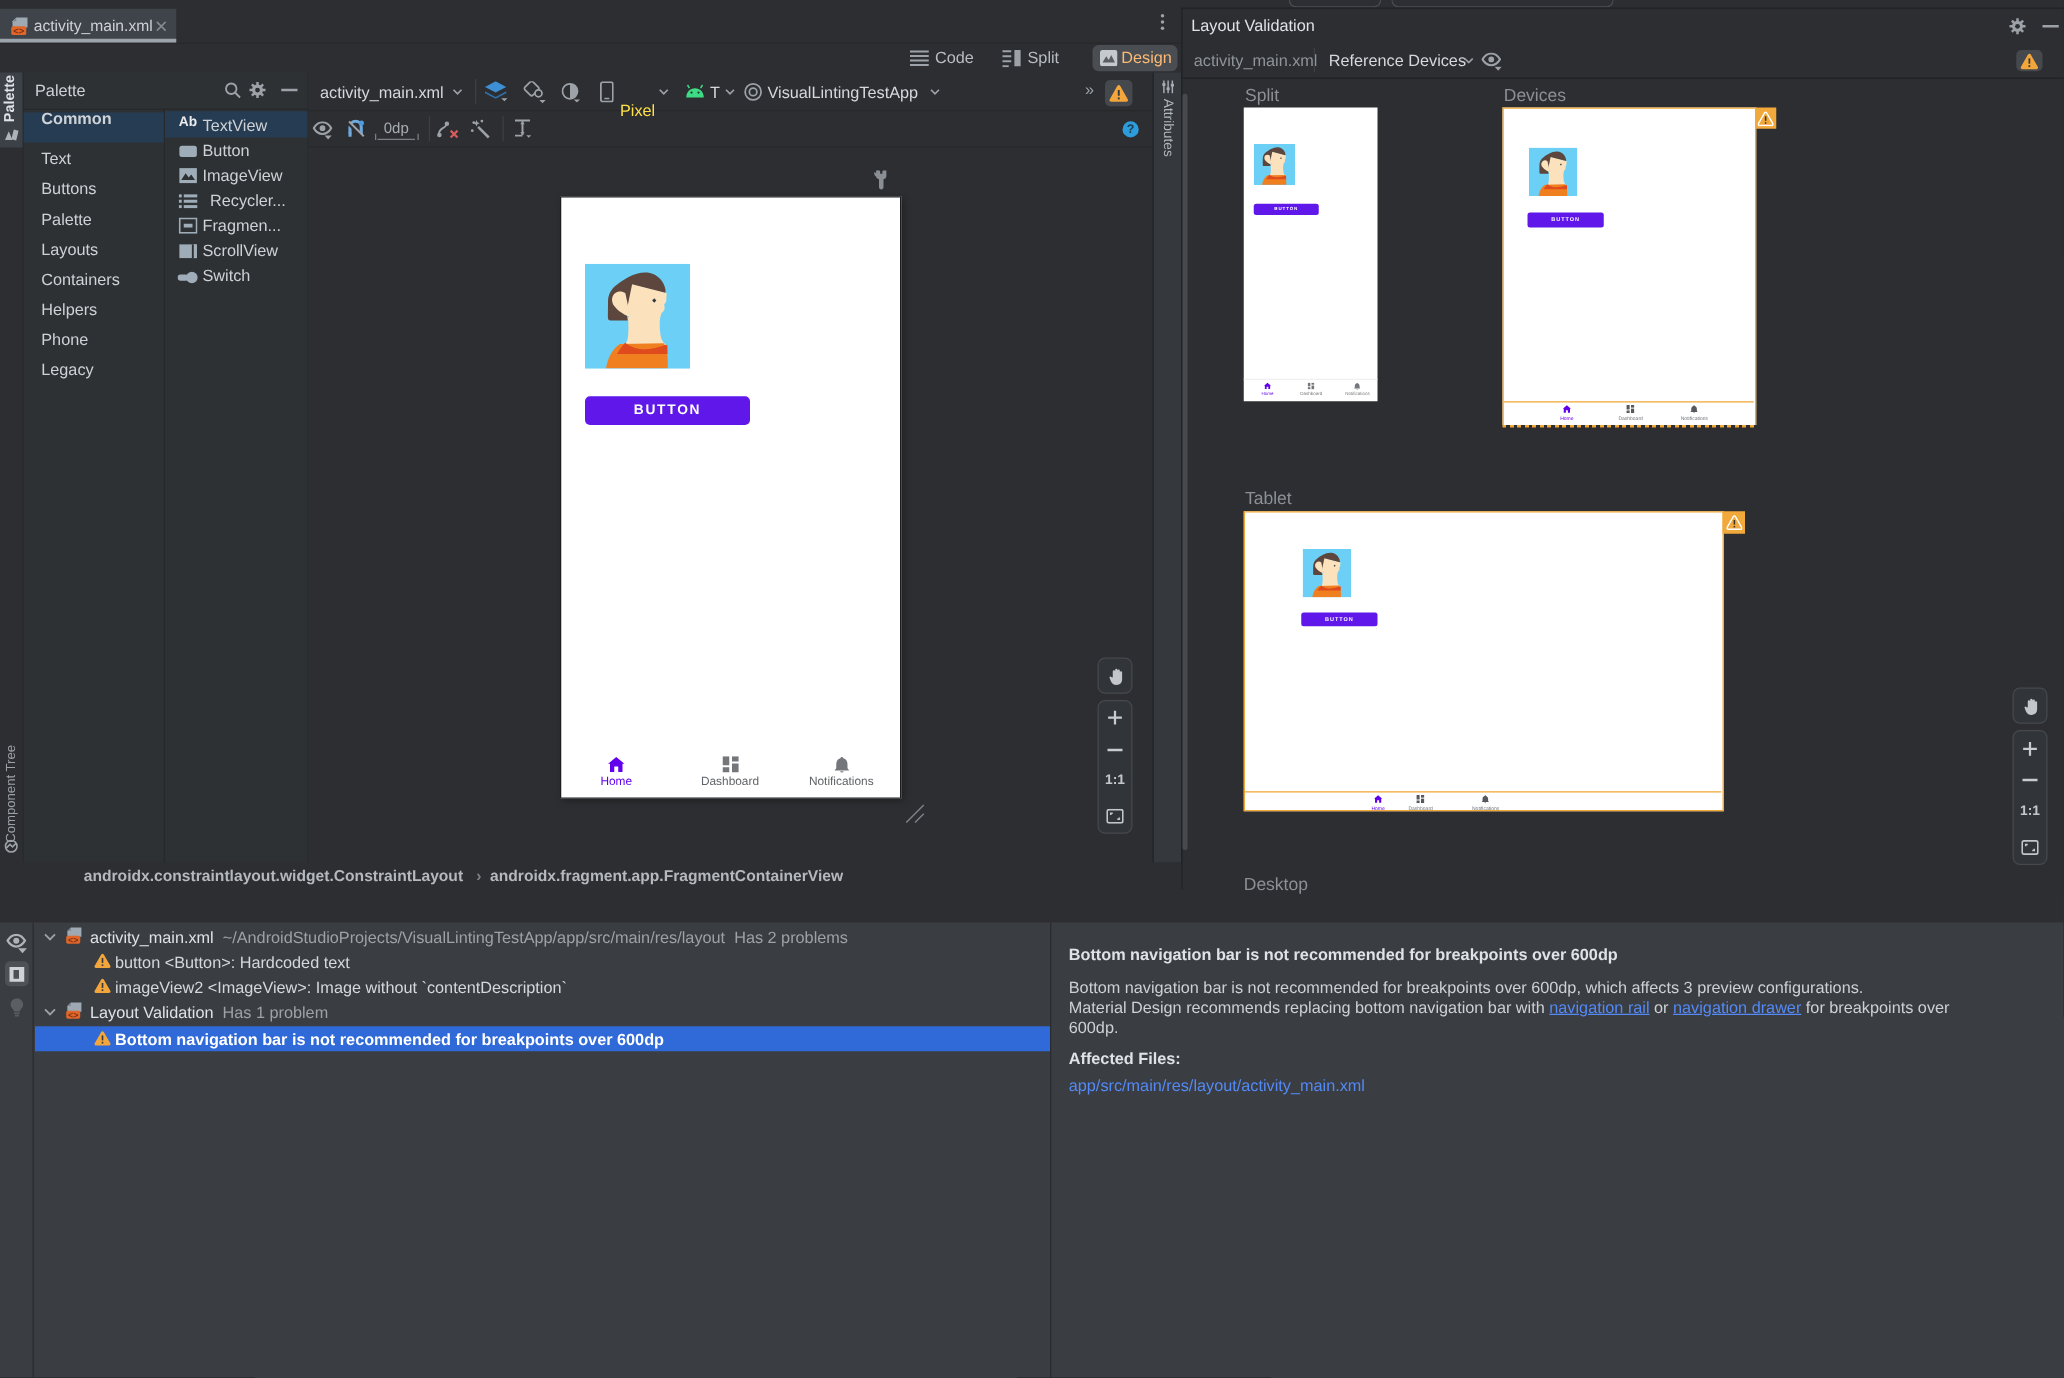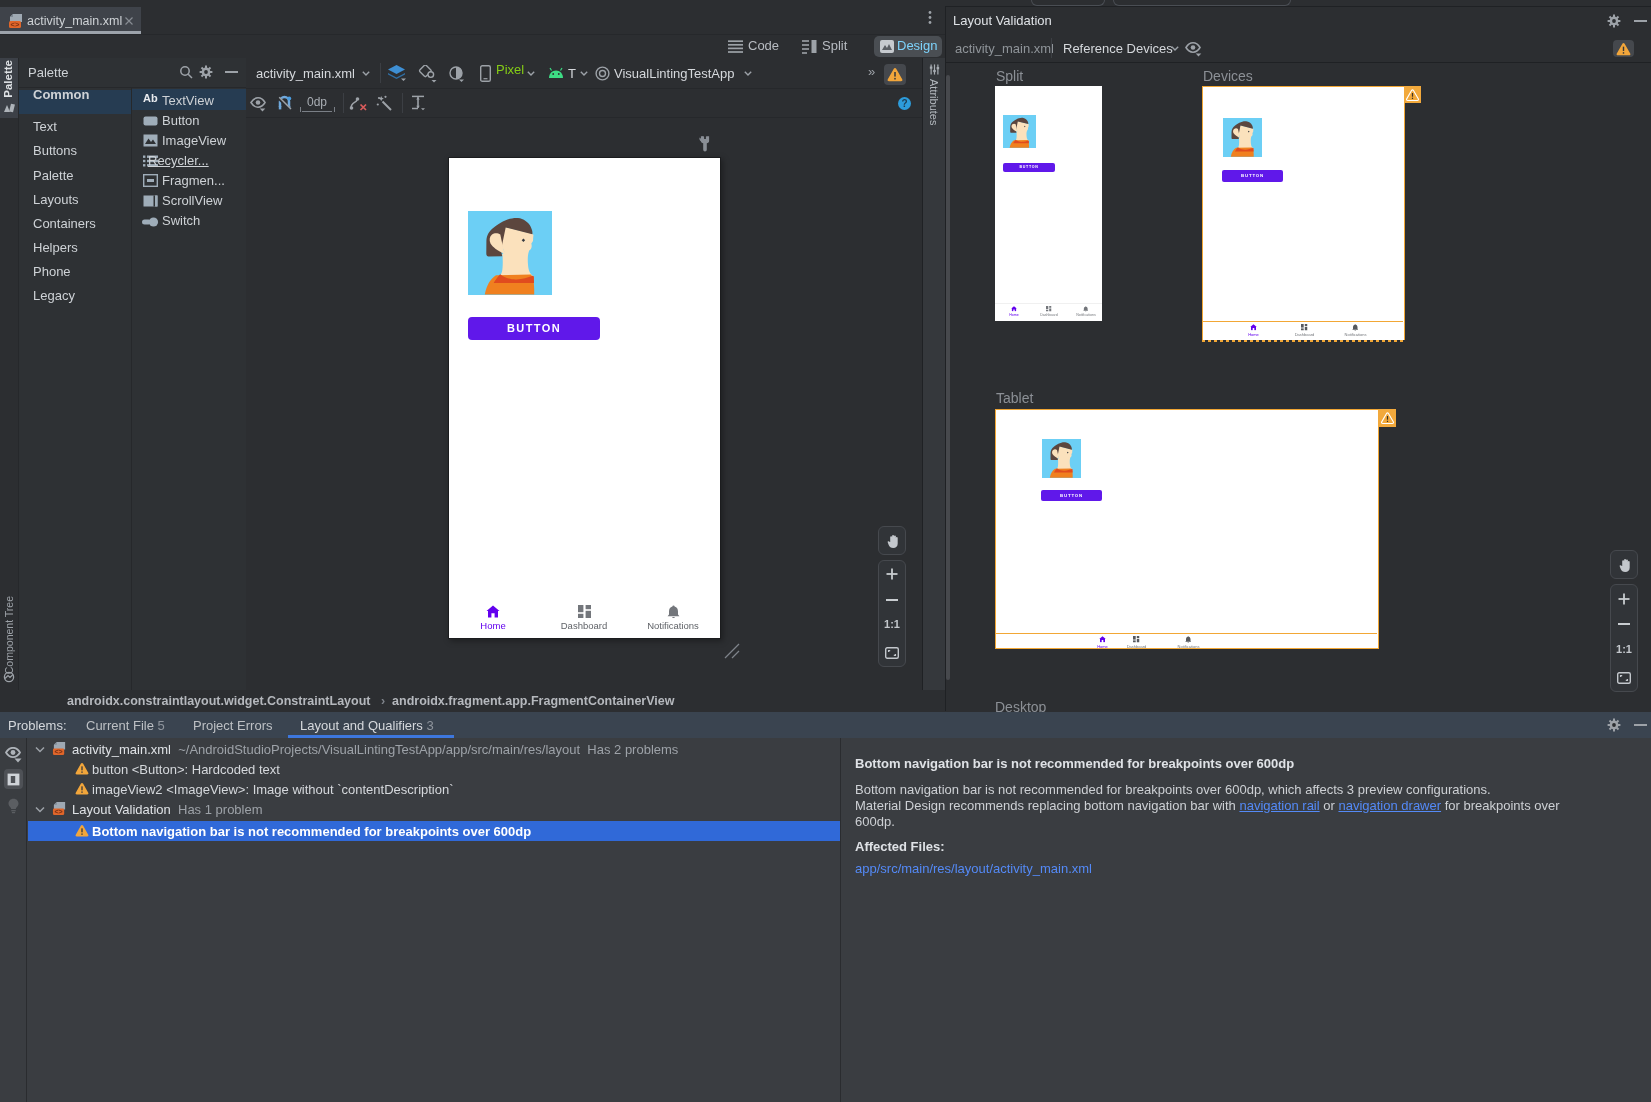--- a/index.html
+++ b/index.html
@@ -56,21 +56,21 @@
     </g>
     <rect x="10.5" y="1" width="5" height="13" fill="#9DA2A8"></rect>
   </svg>
   <div class="abs t13" style="left:822px;top:3px;color:#B8BCC2;">Split</div>
 
   <div class="abs" style="left:874px;top:1px;width:68px;height:21px;background:#4A4E53;border-radius:5px;">
     <svg class="abs" style="left:6px;top:4px;" width="14" height="13" viewBox="0 0 14 13">
       <rect x="0" y="0" width="14" height="13" rx="2" fill="#C6CACF"></rect>
       <path d="M2,10 L5,5 L7,8 L9,4 L12,10 Z" fill="#5A5E64"></path>
     </svg>
-    <div class="abs t13" style="left:23px;top:2px;color:#7dd3fc;">Design</div>
+    <div class="abs t13" style="left:23px;top:2px;color:#fdba74;">Design</div>
   </div>
 </div>
 
 <div class="abs" style="left:0;top:58px;width:18px;height:632px;background:#2C2E31;border-right:1px solid #26282B;">
 
   <div class="abs" style="left:0;top:0;width:18px;height:60px;background:#3C4047;"></div>
   <div class="abs" style="left:2px;top:2px;font-size:11.5px;font-weight:bold;color:#DFE2E6;writing-mode:vertical-rl;transform:rotate(180deg);white-space:nowrap;">Palette</div>
   <svg class="abs" style="left:3px;top:44px;" width="12" height="12" viewBox="0 0 12 12">
     <path d="M1,10 L4,3 L7,10 Z" fill="#AEB3B9"></path>
         <rect x="7" y="2" width="4" height="8" fill="#AEB3B9" transform="rotate(14 9 6)"></rect>
@@ -126,21 +126,21 @@
     <svg class="abs" style="left:11px;top:68px;" width="15" height="12" viewBox="0 0 15 12">
           <g fill="#9FADB9">
             <rect x="0" y="0.5" width="2.4" height="2.4"></rect>
             <rect x="0" y="4.8" width="2.4" height="2.4"></rect>
             <rect x="0" y="9.1" width="2.4" height="2.4"></rect>
             <rect x="4" y="0.5" width="11" height="2.4"></rect>
             <rect x="4" y="4.8" width="11" height="2.4"></rect>
             <rect x="4" y="9.1" width="11" height="2.4"></rect>
           </g>
         </svg>
-    <div class="abs t13" style="left:16px;top:66px;text-decoration:underline;">Recycler...</div>
+    <div class="abs t13" style="left:36px;top:66px;">Recycler...</div>
     <svg class="abs" style="left:11px;top:87px;" width="15" height="13" viewBox="0 0 15 13">
           <rect x="0.7" y="0.7" width="13.6" height="11.6" fill="none" stroke="#9FADB9" stroke-width="1.4"></rect>
           <rect x="4" y="5" width="7" height="3" fill="#9FADB9"></rect>
         </svg>
     <div class="abs t13" style="left:30px;top:86px;">Fragmen...</div>
     <svg class="abs" style="left:11px;top:108px;" width="15" height="12" viewBox="0 0 15 12">
           <rect x="0.5" y="0.5" width="14" height="11" fill="#9FADB9"></rect>
           <rect x="10.5" y="0.5" width="1.6" height="11" fill="#2E3134"></rect>
           <rect x="12.1" y="0.5" width="2.4" height="11" fill="#9FADB9"></rect>
         </svg>
@@ -230,21 +230,21 @@
     </svg>
     <svg class="abs" style="left:203px;top:8px;" width="17" height="16" viewBox="0 0 17 16">
       <circle cx="7" cy="7" r="6" fill="none" stroke="#9DA2A8" stroke-width="1.4"></circle>
       <path d="M7,1 a6,6 0 0 1 0,12 Z" fill="#9DA2A8"></path>
       <polyline points="10,13.5 12.5,16 15,13.5" fill="#9DA2A8"></polyline>
     </svg>
     <svg class="abs" style="left:234px;top:7px;" width="11" height="17" viewBox="0 0 11 17">
       <rect x="0.7" y="0.7" width="9.6" height="15.6" rx="1.6" fill="none" stroke="#9DA2A8" stroke-width="1.4"></rect>
       <line x1="3.5" y1="13.7" x2="7.5" y2="13.7" stroke="#9DA2A8" stroke-width="1.2"></line>
     </svg>
-    <div class="abs t13" style="left:250px;top:4px;color:#84cc16;">Pixel</div>
+    <div class="abs t13" style="left:250px;top:23px;color:#fde047;">Pixel</div>
     <svg class="abs" style="left:281px;top:13px;" width="8" height="5">
           <use href="#chevdown"></use>
         </svg>
     <svg class="abs" style="left:301px;top:9px;" width="18" height="12" viewBox="0 0 18 12">
       <path d="M2,11 C2,6.5 5,3.5 9,3.5 C13,3.5 16,6.5 16,11 Z" fill="#3DDC84"></path>
       <line x1="4.5" y1="3.5" x2="3" y2="1" stroke="#3DDC84" stroke-width="1.2"></line>
       <line x1="13.5" y1="3.5" x2="15" y2="1" stroke="#3DDC84" stroke-width="1.2"></line>
       <circle cx="6.2" cy="7" r="0.9" fill="#2C2E31"></circle>
           <circle cx="11.8" cy="7" r="0.9" fill="#2C2E31"></circle>
     </svg>
@@ -527,31 +527,20 @@
     <svg class="abs" style="left:6px;top:87px;color:#C3C7CC;" width="14" height="12">
           <use href="#fiticon"></use>
         </svg>
   </div>
 </div>
 
 <div class="abs" style="left:0;top:690px;width:945px;height:22px;background:#2C2E31;">
   <div class="abs" style="left:67px;top:4px;font-size:12.5px;color:#B5B8BD;font-weight:bold;">androidx.constraintlayout.widget.ConstraintLayout&nbsp;&nbsp; <span style="color:#7E838A;">›</span> &nbsp;androidx.fragment.app.FragmentContainerView</div>
 </div>
 
-<div class="abs" style="left:0;top:712px;width:1651px;height:26px;background:#3A4450;">
-  <div class="abs" style="left:8px;top:6px;font-size:13px;color:#D5D8DC;">Problems:</div>
-  <div class="abs" style="left:86px;top:6px;font-size:13px;color:#BDC0C4;">Current File <span style="color:#8F959D;">5</span></div>
-  <div class="abs" style="left:193px;top:6px;font-size:13px;color:#BDC0C4;">Project Errors</div>
-  <div class="abs" style="left:300px;top:6px;font-size:13px;color:#D5D8DC;">Layout and Qualifiers <span style="color:#8F959D;">3</span></div>
-  <div class="abs" style="left:288px;top:23px;width:166px;height:3px;background:#3D77DE;"></div>
-  <svg class="abs" style="left:1607px;top:6px;color:#9DA2A8;" width="14" height="14">
-        <use href="#gearicon"></use>
-      </svg>
-  <div class="abs" style="left:1634px;top:12px;width:13px;height:1.6px;background:#9DA2A8;"></div>
-</div>
 
 <div class="abs" style="left:0;top:738px;width:1651px;height:364px;background:#3A3D41;">
 
   <div class="abs" style="left:0;top:0;width:27px;height:364px;border-right:1px solid #2A2C2F;box-sizing:border-box;">
     <svg class="abs" style="left:5px;top:9px;" width="16" height="12" viewBox="0 0 16 12">
       <path d="M1,5.5 C3,2.2 5.5,0.8 8,0.8 C10.5,0.8 13,2.2 15,5.5 C13,8.8 10.5,10.2 8,10.2 C5.5,10.2 3,8.8 1,5.5 Z" fill="none" stroke="#AEB3B9" stroke-width="1.8"></path>
       <circle cx="8" cy="5.5" r="2.4" fill="#AEB3B9"></circle>
     </svg>
     <svg class="abs" style="left:14px;top:20px;" width="8" height="5" viewBox="0 0 8 5">
           <polygon points="0.5,0.5 7.5,0.5 4,4.5" fill="#AEB3B9"></polygon>

